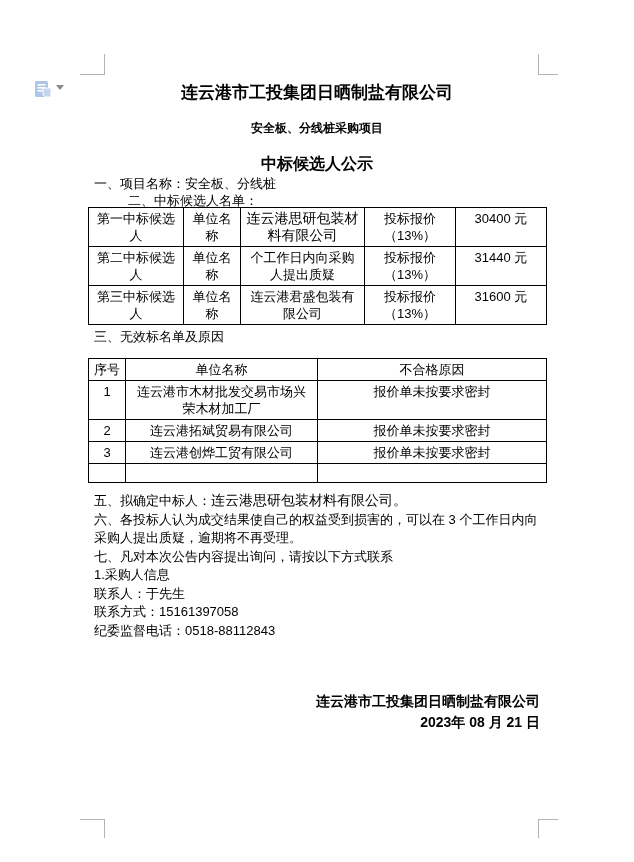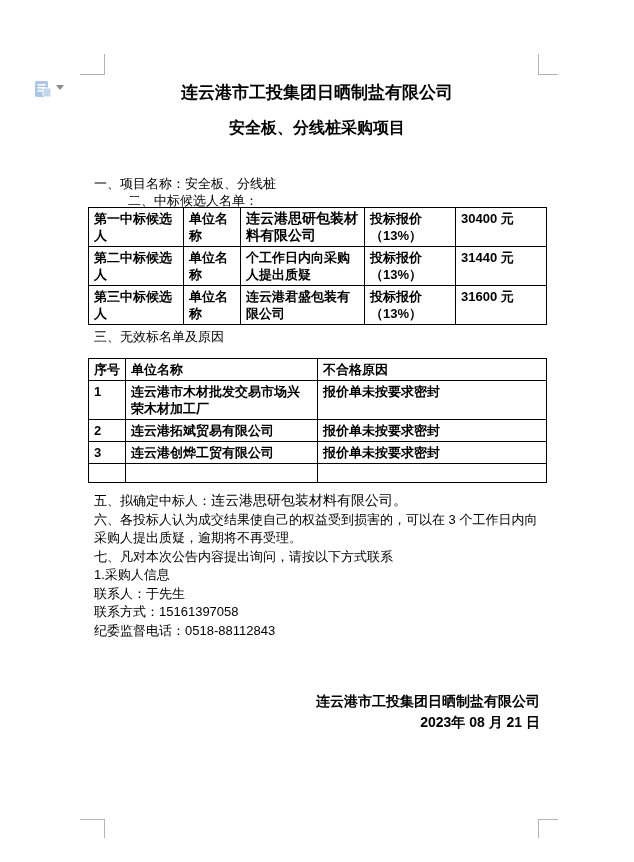--- a/index.html
+++ b/index.html
@@ -18,28 +18,28 @@
   .paste-btn { position:absolute; left:33px; top:79px; width:20px; height:22px; cursor:pointer; }
   .paste-arrow { position:absolute; left:56px; top:85px; width:0; height:0;
                  border-left:4px solid transparent; border-right:4px solid transparent;
                  border-top:5px solid #8b8b8b; }
 
   .content { position:absolute; left:88px; top:78px; width:458px; }
 
   .titles { position:absolute; left:0; top:0; width:458px; text-align:center; }
   .title  { font-weight:bold; font-size:17px; line-height:18px; }
   .title.t1 { margin-top:6px; }
-  .title.t2 { margin-top:17px; font-size:16px; }
+  .title.t2 { margin-top:17px; font-size:12px; }
   .title.t3 { margin-top:18px; font-size:16px; }
 
   .body-text { font-size:13px; line-height:18.5px; }
   .p-abs { position:absolute; left:6px; width:452px; }
 
   table { border-collapse:collapse; table-layout:fixed; width:458px; font-size:13px; position:absolute; left:0; background:#fff; }
-  td, th { border:1px solid #000; padding:2px 5px 2px 5px; vertical-align:top; text-align:left; font-weight:bold; line-height:17px; overflow:hidden; }
+  td, th { border:1px solid #000; padding:2px 5px 2px 5px; vertical-align:top; text-align:center; font-weight:normal; line-height:17px; overflow:hidden; }
   .t-candidates { top:129px; }
   .t-candidates td { height:35px; }
   .t-invalid { top:280px; }
   .t-invalid .h-row td { height:19px; }
   .t-invalid .s-row td { height:19px; }
   .t-invalid .d-row td { height:37px; }
   .t-invalid .e-row td { height:19px; }
 
   .alt-font { font-family:"Liberation Serif","DejaVu Serif",serif; font-size:14px; }
 
@@ -71,20 +71,21 @@
       </svg>
     </span>
   </div>
   <div class="paste-arrow"></div>
 
   <div class="content">
 
     <div class="titles">
       <div class="title t1">连云港市工投集团日晒制盐有限公司</div>
       <div class="title t2">安全板、分线桩采购项目</div>
+      <div class="title t3">中标候选人公示</div>
     </div>
 
     <div class="body-text p-abs" style="top:97px;">一、项目名称：安全板、分线桩</div>
     <div class="body-text p-abs" style="top:114px;margin-left:34px;">二、中标候选人名单：</div>
 
     <table class="t-candidates">
       <colgroup>
           <col style="width:95px">
           <col style="width:57px">
           <col style="width:124px">

